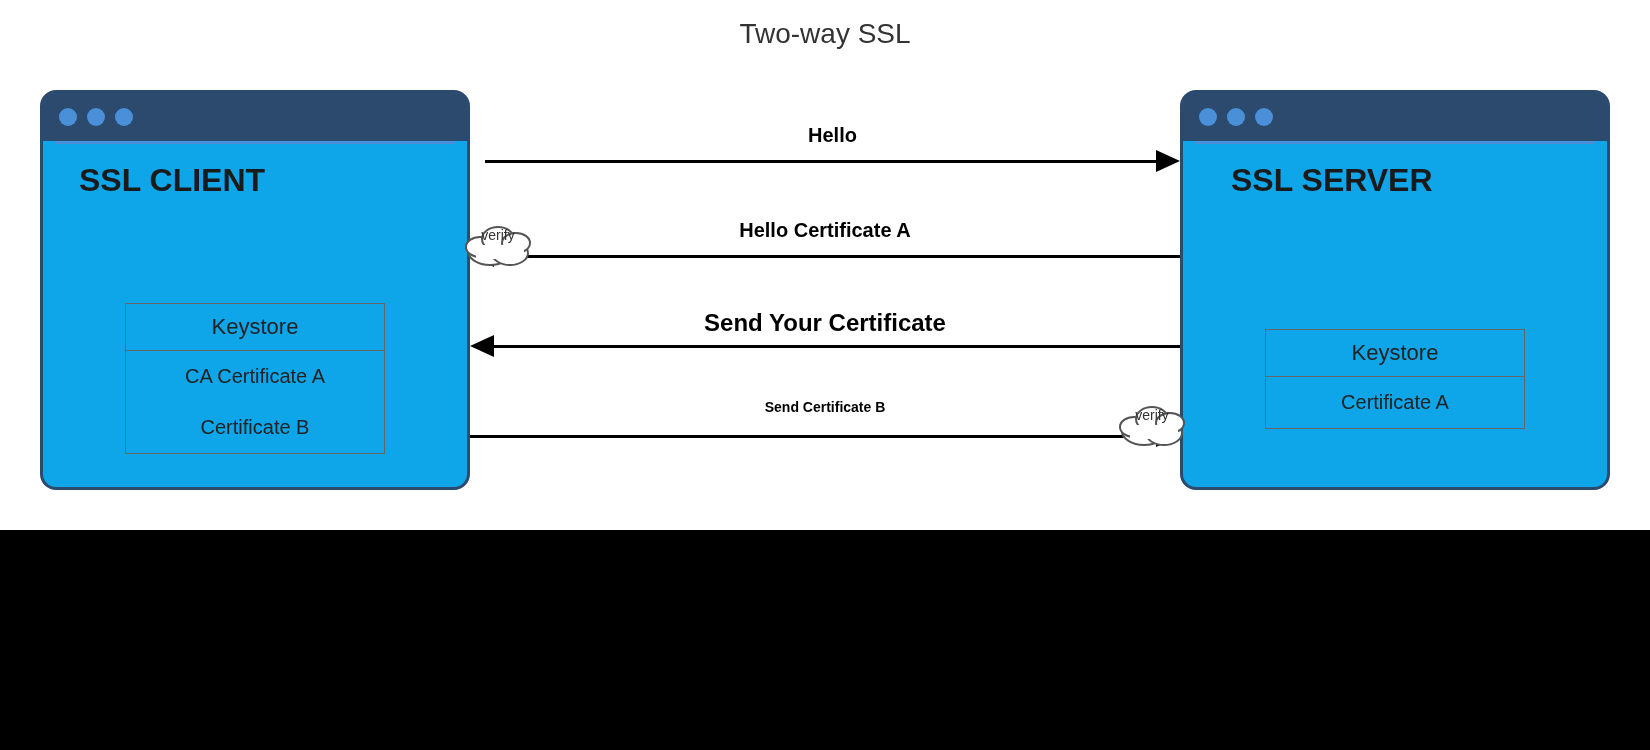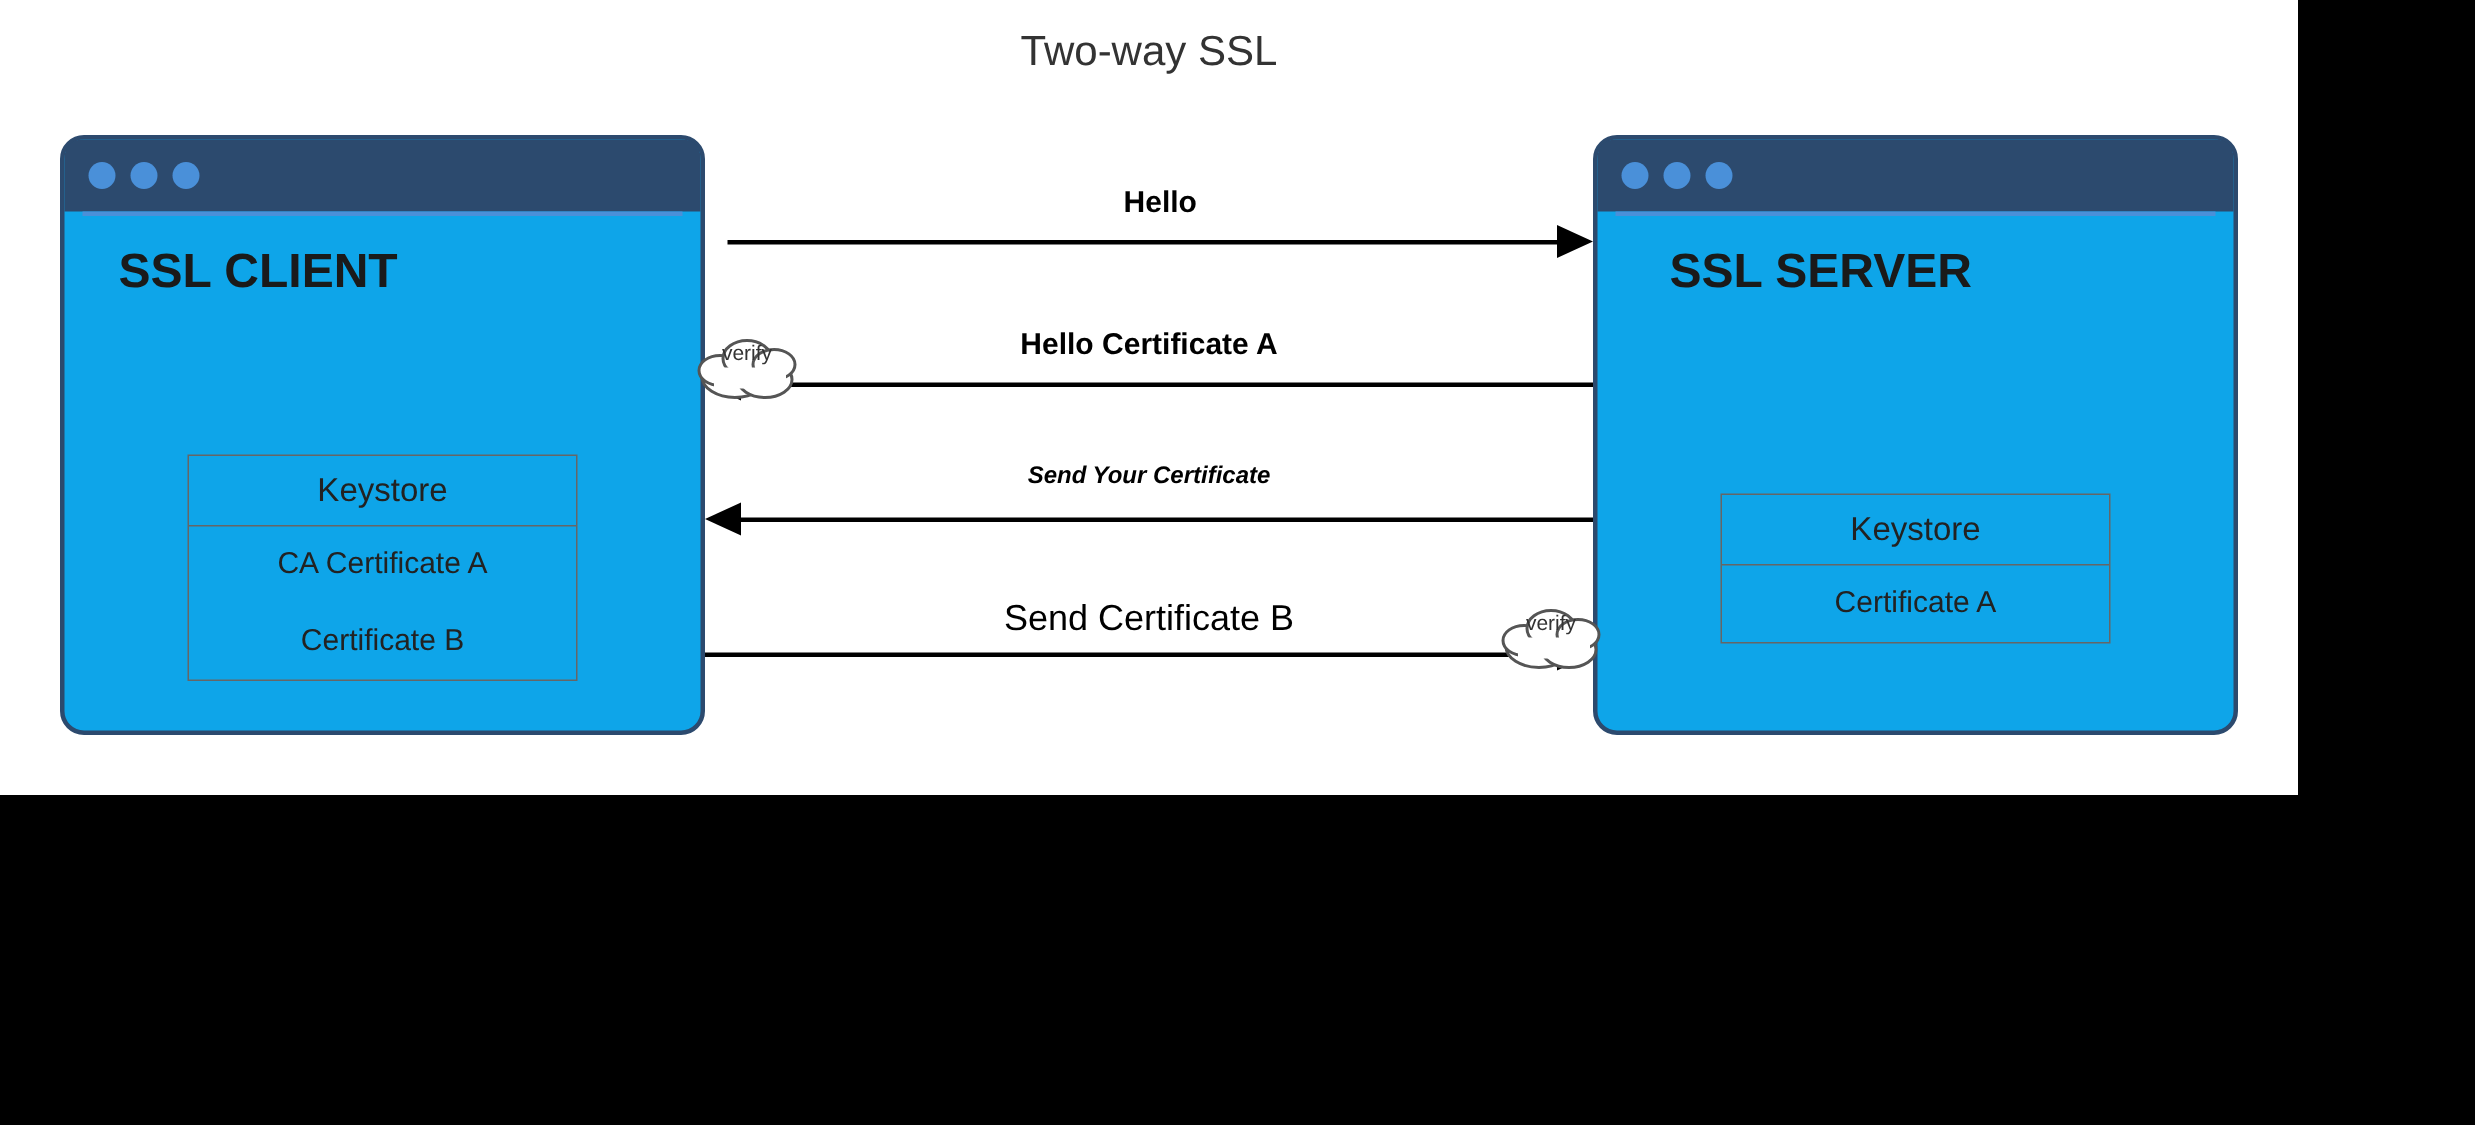--- a/index.html
+++ b/index.html
@@ -6,21 +6,21 @@
 
     body {
       width: 1650px;
       height: 750px;
       background: #000;
       font-family: Arial, sans-serif;
       overflow: hidden;
     }
 
     .top-section {
-      width: 1532px;
+      width: 1650px;
       height: 530px;
       background: #fff;
       position: relative;
     }
 
     .bottom-section {
       width: 1650px;
       height: 220px;
       background: #000;
     }
@@ -174,29 +174,29 @@
             </svg>
             <span style="position:absolute;top:16px;left:50%;transform:translateX(-50%);font-size:14px;color:#333;white-space:nowrap;">verify</span>
           </div>
           <div style="width:0;height:0;border-top:11px solid transparent;border-bottom:11px solid transparent;border-right:24px solid #000;"></div>
           <div style="flex:1; height:3px; background:#000;"></div>
         </div>
       </div>
 
       <div style="position:absolute; top:245px; left:0; right:0; display:flex; align-items:center;">
         <div style="position:relative; width:100%; display:flex; align-items:center;">
-          <span style="position:absolute; top:-26px; left:50%; transform:translateX(-50%); font-size:16px; font-weight:bold; white-space:nowrap;font-style:italic;">Send Your Certificate</span>
+          <span style="position:absolute; top:-26px; left:50%; transform:translateX(-50%); font-size:24px; font-weight:bold; white-space:nowrap;">Send Your Certificate</span>
           <div style="width:0;height:0;border-top:11px solid transparent;border-bottom:11px solid transparent;border-right:24px solid #000;"></div>
           <div style="flex:1; height:3px; background:#000;"></div>
         </div>
       </div>
 
       <div style="position:absolute; top:335px; left:0; right:0; display:flex; align-items:center;">
         <div style="position:relative; width:100%; display:flex; align-items:center;">
-          <span style="position:absolute; top:-26px; left:50%; transform:translateX(-50%); font-size:24px; font-weight:normal; white-space:nowrap;">Send Certificate B</span>
+          <span style="position:absolute; top:-26px; left:50%; transform:translateX(-50%); font-size:14px; font-weight:bold; white-space:nowrap;">Send Certificate B</span>
 
           <div style="position:absolute; right:-10px; top:-34px; width:76px; height:56px; z-index:10;">
             <svg viewBox="0 0 80 60" width="80" height="60">
               <ellipse cx="30" cy="40" rx="22" ry="14" fill="white" stroke="#555" stroke-width="2"></ellipse>
               <ellipse cx="50" cy="42" rx="18" ry="12" fill="white" stroke="#555" stroke-width="2"></ellipse>
               <ellipse cx="20" cy="36" rx="14" ry="10" fill="white" stroke="#555" stroke-width="2"></ellipse>
               <ellipse cx="38" cy="28" rx="16" ry="12" fill="white" stroke="#555" stroke-width="2"></ellipse>
               <ellipse cx="56" cy="32" rx="14" ry="10" fill="white" stroke="#555" stroke-width="2"></ellipse>
               <rect x="16" y="34" width="48" height="14" fill="white"></rect>
             </svg>

